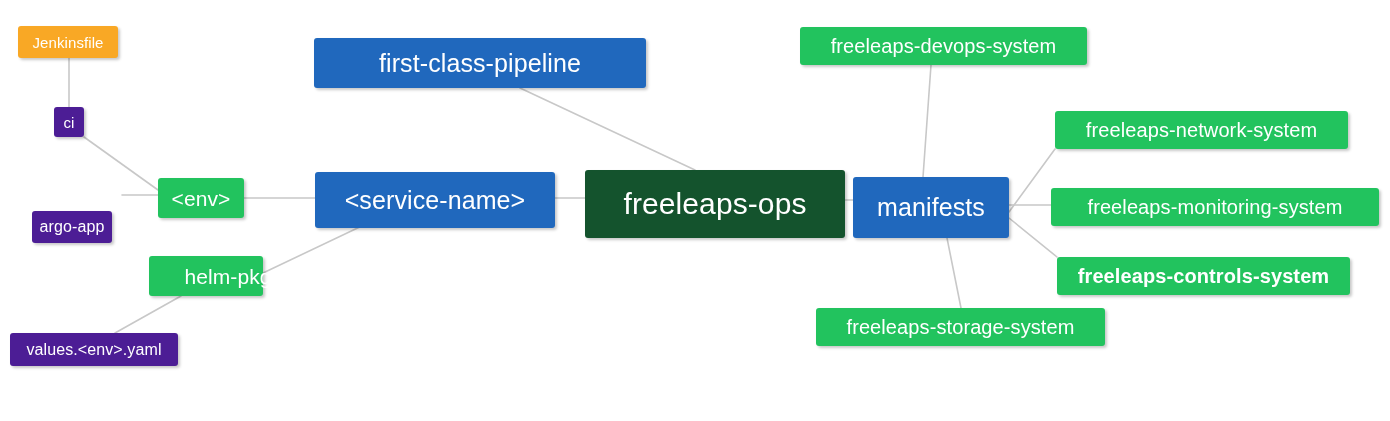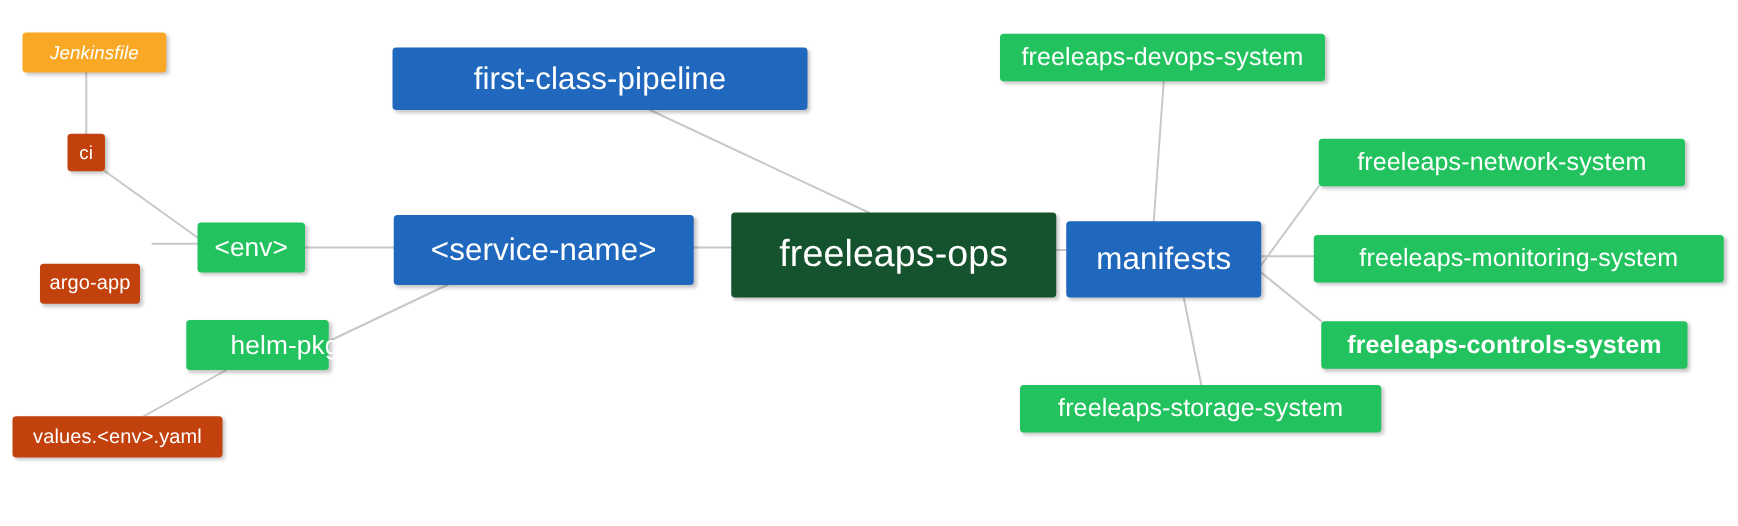--- a/index.html
+++ b/index.html
@@ -32,21 +32,21 @@
     color: #ffffff;
     border-radius: 3px;
     white-space: nowrap;
     box-shadow: 2px 2px 3px rgba(0,0,0,0.22);
     line-height: 1;
     letter-spacing: 0.1px;
   }
   .n-root   { background: #14532d; }
   .n-blue   { background: #2068bd; }
   .n-green  { background: #22c35e; }
-  .n-red    { background: #c2410c; }
+  .n-red    { background: #4c1d95; }
   .n-amber  { background: #f9a825; }
 </style>
 </head>
 <body>
 
 <div id="canvas">
   <svg id="edges" viewBox="0 0 1390 421" xmlns="http://www.w3.org/2000/svg">
       <line x1="585" y1="198" x2="555" y2="198" stroke="#c8c8c8" stroke-width="1.6" stroke-linecap="round"></line>
       <line x1="845" y1="200" x2="853" y2="200" stroke="#c8c8c8" stroke-width="1.6" stroke-linecap="round"></line>
       <line x1="695" y1="170" x2="520" y2="88" stroke="#c8c8c8" stroke-width="1.6" stroke-linecap="round"></line>
@@ -64,21 +64,21 @@
     </svg>
   <div id="node-layer">
       <div class="node n-root" style="left: 585px; top: 170px; width: 260px; height: 68px; font-size: 30px;">freeleaps-ops</div>
       <div class="node n-blue" style="left: 315px; top: 172px; width: 240px; height: 56px; font-size: 25px;">&lt;service-name&gt;</div>
       <div class="node n-blue" style="left: 853px; top: 177px; width: 156px; height: 61px; font-size: 25px;">manifests</div>
       <div class="node n-blue" style="left: 314px; top: 38px; width: 332px; height: 50px; font-size: 25px;">first-class-pipeline</div>
       <div class="node n-green" style="left: 158px; top: 178px; width: 86px; height: 40px; font-size: 21px;">&lt;env&gt;</div>
       <div class="node n-green" style="left: 149px; top: 256px; width: 114px; height: 40px; font-size: 21px; padding-left: 44px;">helm-pkg</div>
       <div class="node n-red" style="left: 54px; top: 107px; width: 30px; height: 30px; font-size: 15px;">ci</div>
       <div class="node n-red" style="left: 32px; top: 179px; width: 80px; height: 32px; font-size: 16px; margin-top: 32px;">argo-app</div>
-      <div class="node n-amber" style="left: 18px; top: 26px; width: 115px; height: 32px; font-size: 15px; font-style: italic;">Jenkinsfile</div>
+      <div class="node n-amber" style="left: 18px; top: 26px; width: 100px; height: 32px; font-size: 15px;">Jenkinsfile</div>
       <div class="node n-red" style="left: 10px; top: 333px; width: 168px; height: 33px; font-size: 16px;">values.&lt;env&gt;.yaml</div>
-      <div class="node n-green" style="left: 800px; top: 27px; width: 260px; height: 38px; font-size: 20px;">freeleaps-devops-system</div>
+      <div class="node n-green" style="left: 800px; top: 27px; width: 287px; height: 38px; font-size: 20px;">freeleaps-devops-system</div>
       <div class="node n-green" style="left: 1055px; top: 111px; width: 293px; height: 38px; font-size: 20px;">freeleaps-network-system</div>
       <div class="node n-green" style="left: 1051px; top: 188px; width: 328px; height: 38px; font-size: 20px;">freeleaps-monitoring-system</div>
       <div class="node n-green" style="left: 1057px; top: 257px; width: 293px; height: 38px; font-size: 20px; font-weight: bold;">freeleaps-controls-system</div>
       <div class="node n-green" style="left: 816px; top: 308px; width: 289px; height: 38px; font-size: 20px;">freeleaps-storage-system</div>
     </div>
 </div>
 
 </body></html>

